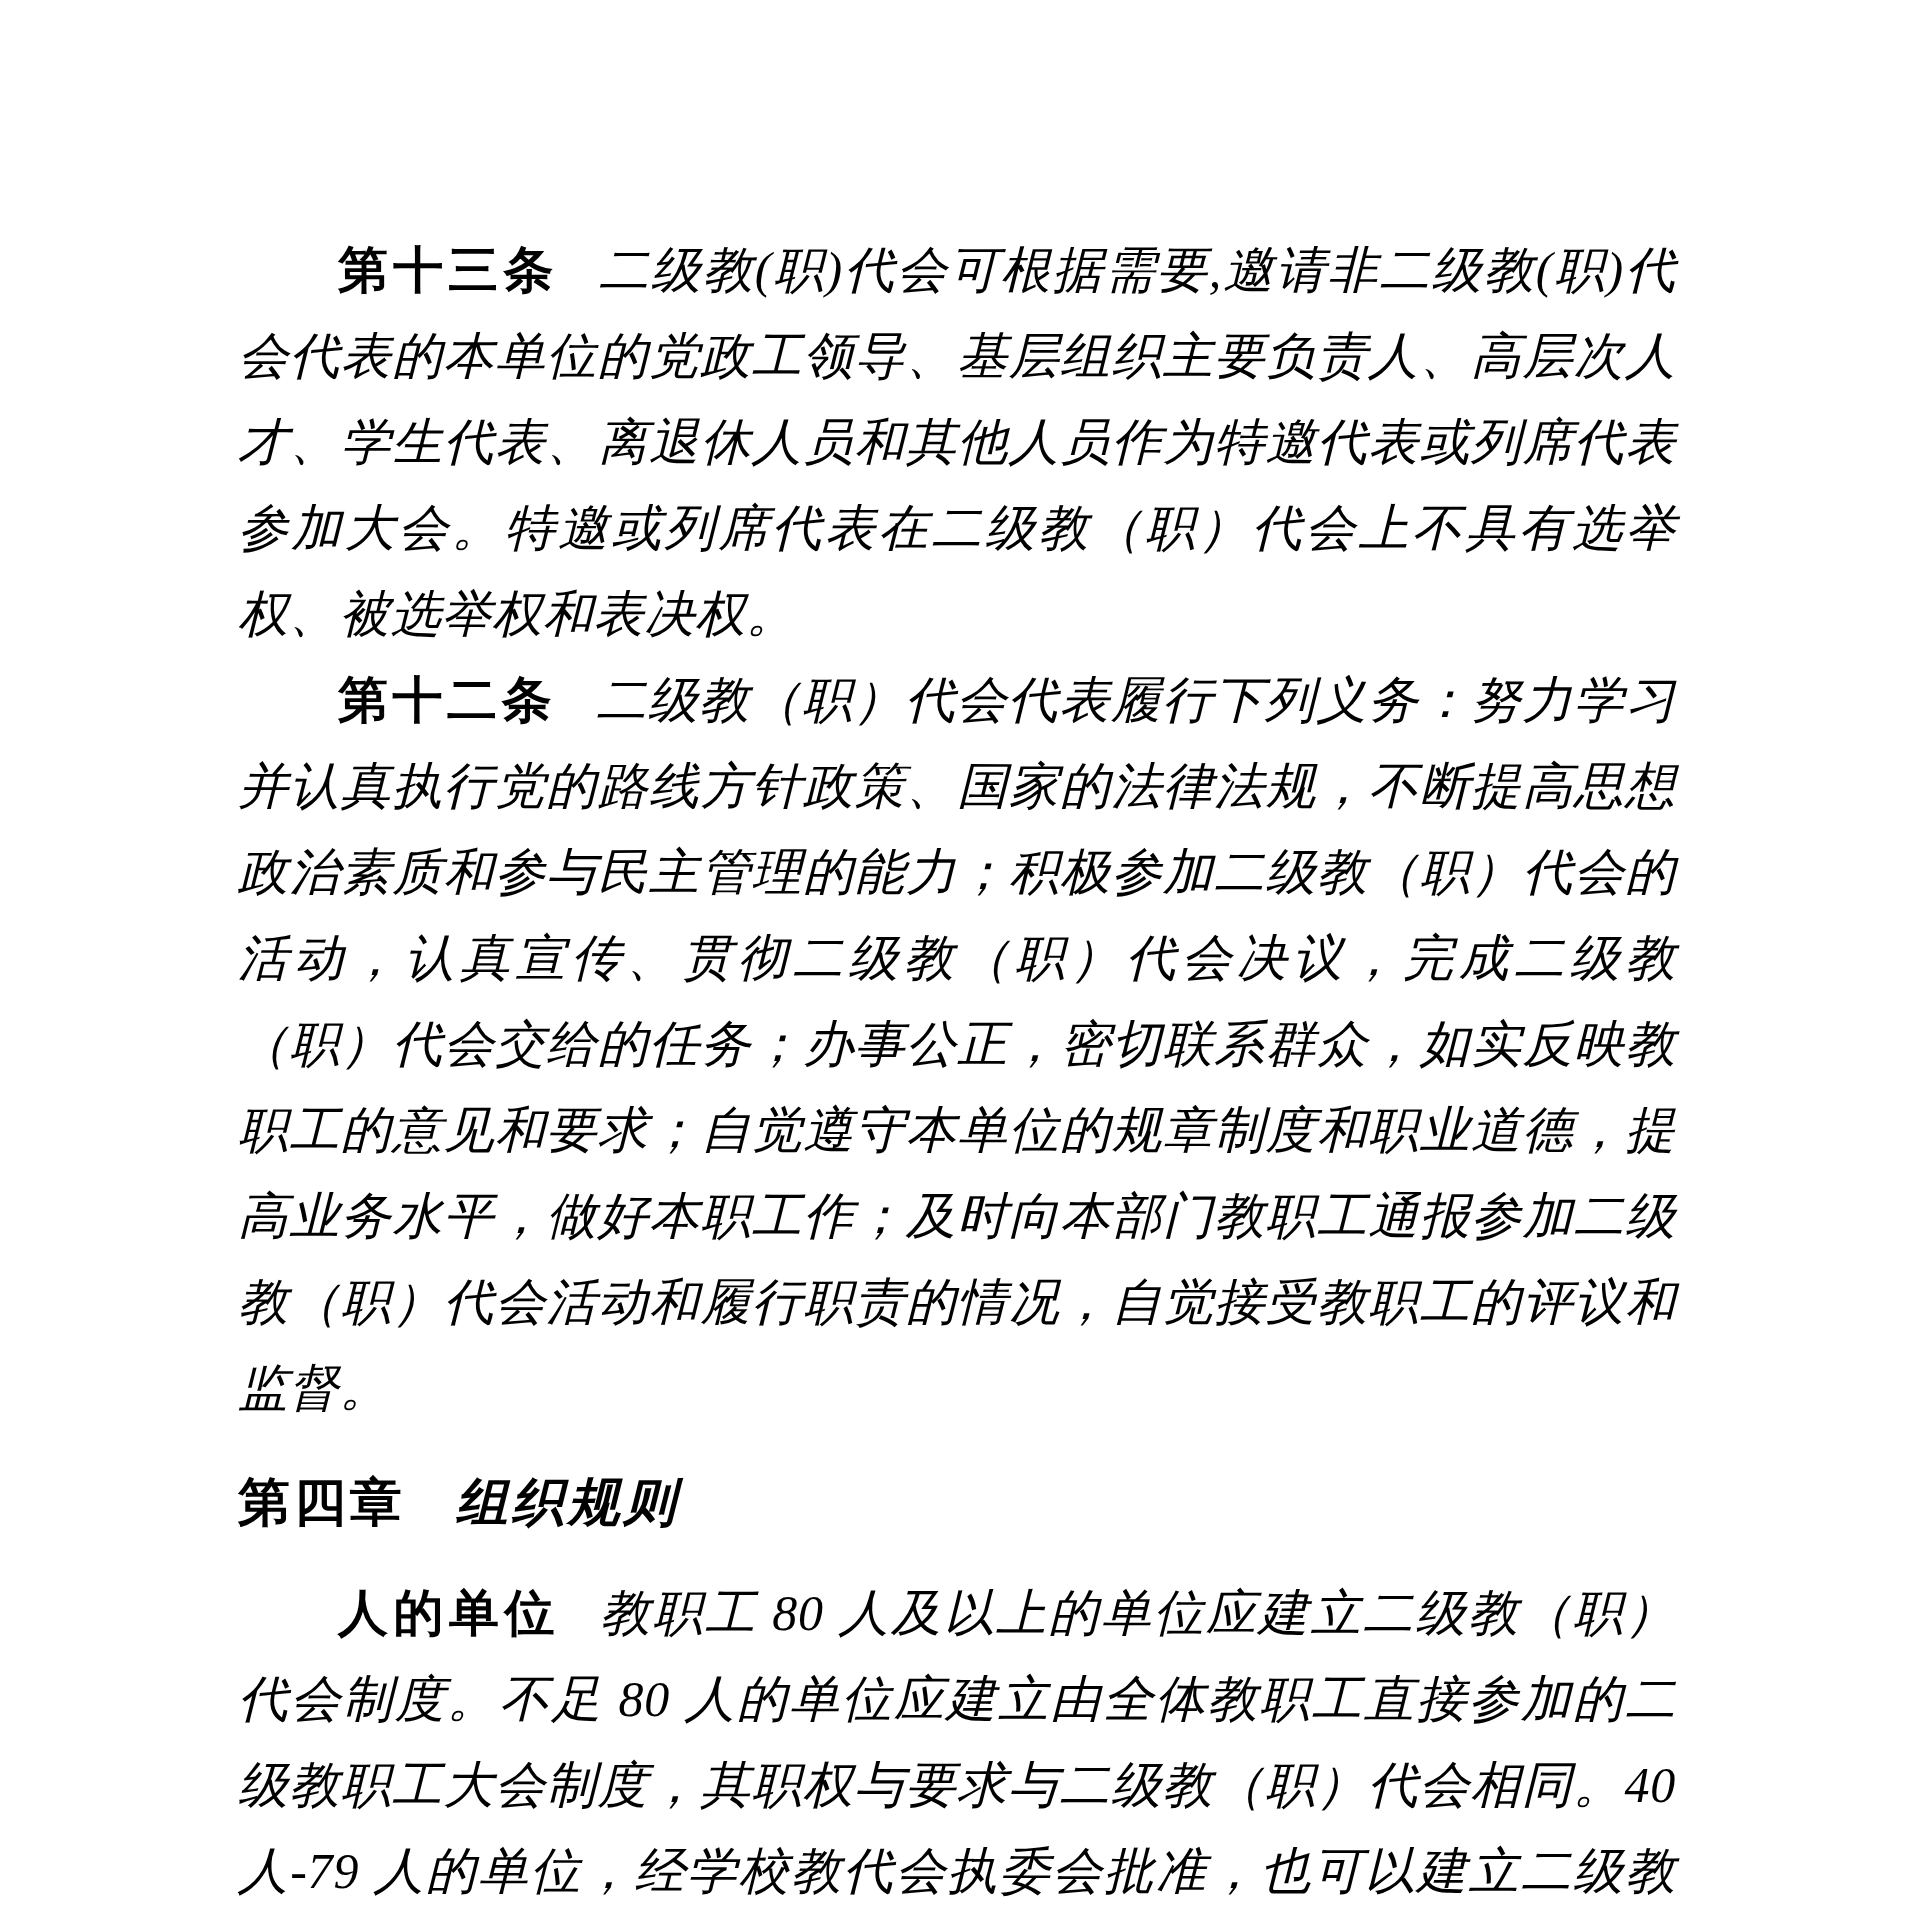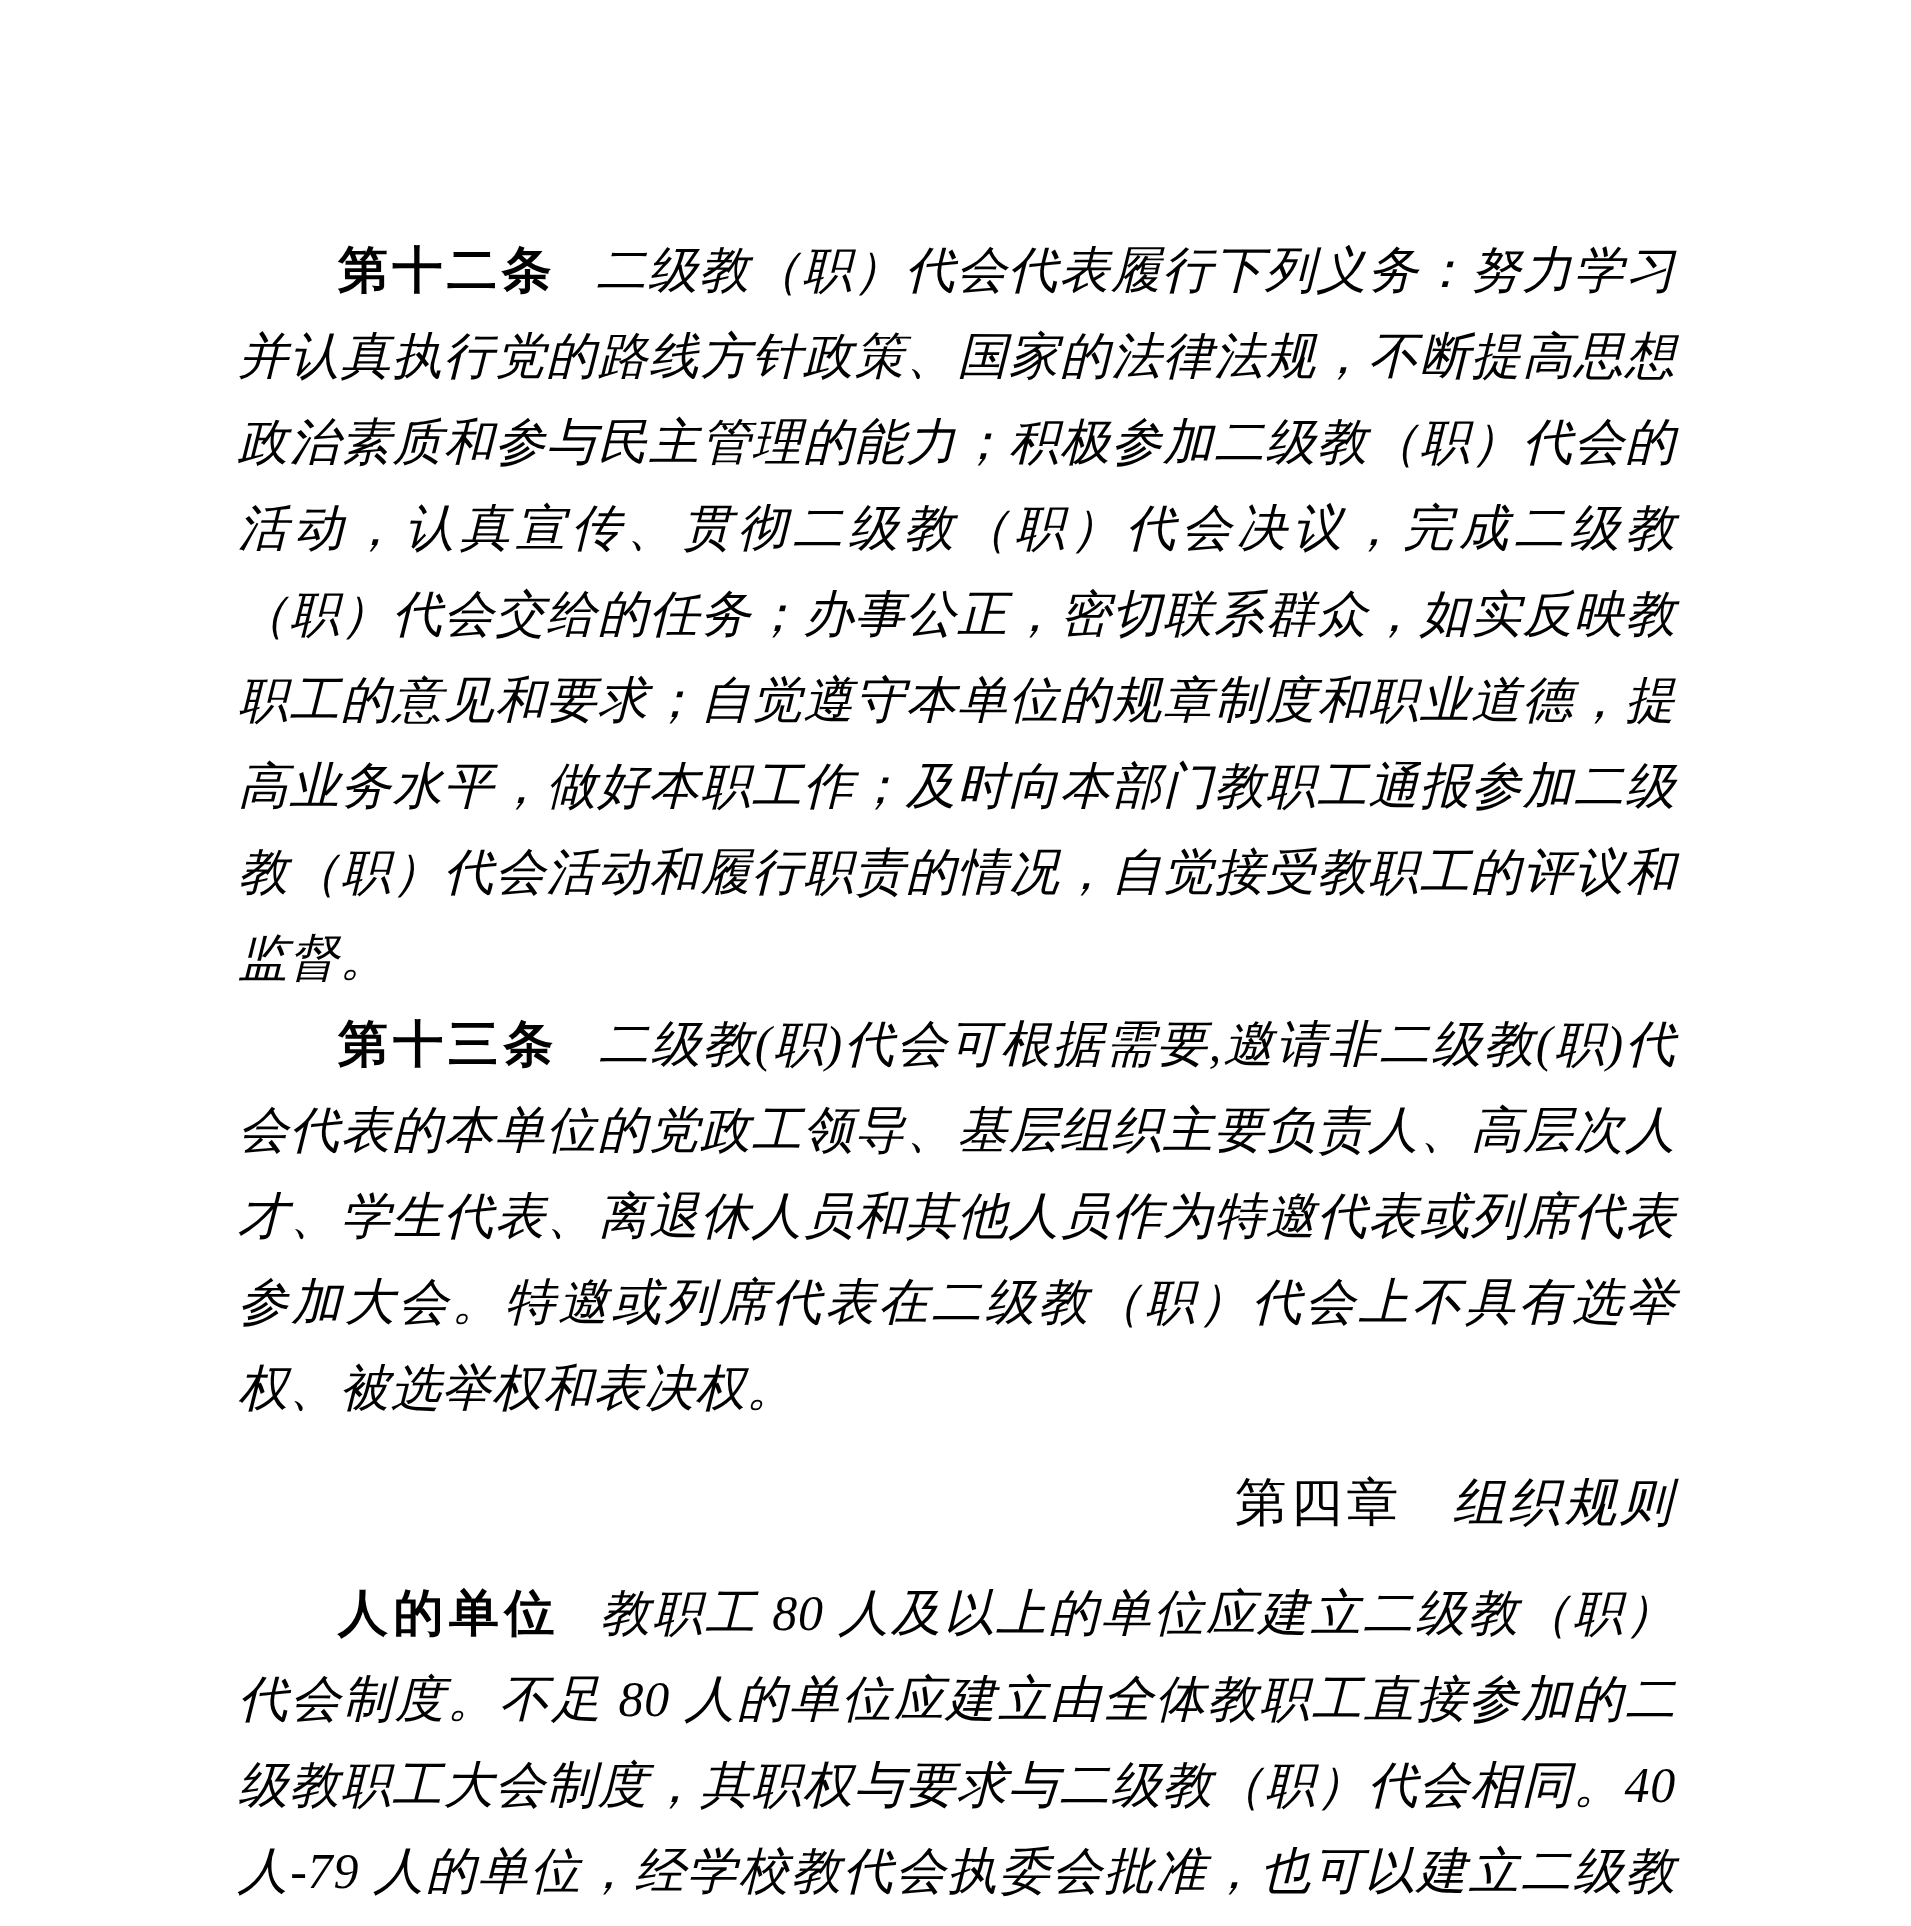--- a/index.html
+++ b/index.html
@@ -42,22 +42,22 @@
     font-style: normal;
     font-weight: bold;
     letter-spacing: 3.9px;
     margin-right: 40px;
   }
 
   
   .chapter {
     font-size: 52px;
     line-height: 86px;
-    font-weight: normal;
-    text-align: right;
+    font-weight: bold;
+    text-align: left;
     margin-top: 28px;
     margin-bottom: 24px;
     color: #000000;
   }
   .chapter-number {
     font-family: "Liberation Sans", sans-serif;
     font-style: normal;
     letter-spacing: 3.9px;
     margin-right: 50px;
   }
@@ -67,25 +67,25 @@
     letter-spacing: 3.9px;
   }
 </style>
 </head>
 <body>
 
 <div class="page">
   <div class="content">
 
     <p class="para">
-      <span class="art-num">第十二条</span><span>二级教（职）代会代表履行下列义务：努力学习并认真执行党的路线方针政策、国家的法律法规，不断提高思想政治素质和参与民主管理的能力；积极参加二级教（职）代会的活动，认真宣传、贯彻二级教（职）代会决议，完成二级教（职）代会交给的任务；办事公正，密切联系群众，如实反映教职工的意见和要求；自觉遵守本单位的规章制度和职业道德，提高业务水平，做好本职工作；及时向本部门教职工通报参加二级教（职）代会活动和履行职责的情况，自觉接受教职工的评议和监督。</span>
+      <span class="art-num">第十三条</span><span>二级教(职)代会可根据需要,邀请非二级教(职)代会代表的本单位的党政工领导、基层组织主要负责人、高层次人才、学生代表、离退休人员和其他人员作为特邀代表或列席代表参加大会。特邀或列席代表在二级教（职）代会上不具有选举权、被选举权和表决权。</span>
     </p>
 
     <p class="para">
-      <span class="art-num">第十三条</span><span>二级教(职)代会可根据需要,邀请非二级教(职)代会代表的本单位的党政工领导、基层组织主要负责人、高层次人才、学生代表、离退休人员和其他人员作为特邀代表或列席代表参加大会。特邀或列席代表在二级教（职）代会上不具有选举权、被选举权和表决权。</span>
+      <span class="art-num">第十二条</span><span>二级教（职）代会代表履行下列义务：努力学习并认真执行党的路线方针政策、国家的法律法规，不断提高思想政治素质和参与民主管理的能力；积极参加二级教（职）代会的活动，认真宣传、贯彻二级教（职）代会决议，完成二级教（职）代会交给的任务；办事公正，密切联系群众，如实反映教职工的意见和要求；自觉遵守本单位的规章制度和职业道德，提高业务水平，做好本职工作；及时向本部门教职工通报参加二级教（职）代会活动和履行职责的情况，自觉接受教职工的评议和监督。</span>
     </p>
 
     <h2 class="chapter">
       <span class="chapter-number">第四章</span><span class="chapter-title">组织规则</span>
     </h2>
 
     <p class="para">
       <span class="art-num">人的单位</span><span>教职工 80 人及以上的单位应建立二级教（职）代会制度。不足 80 人的单位应建立由全体教职工直接参加的二级教职工大会制度，其职权与要求与二级教（职）代会相同。40 人-79 人的单位，经学校教代会执委会批准，也可以建立二级教（职）代会制度。</span>
     </p>
 

